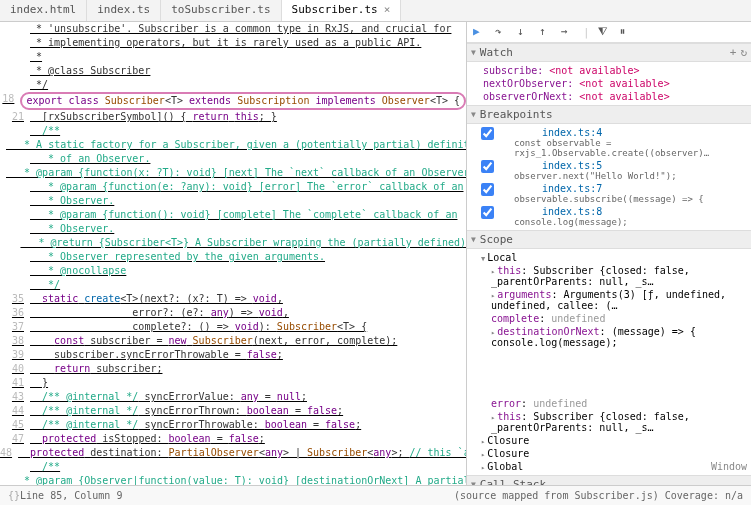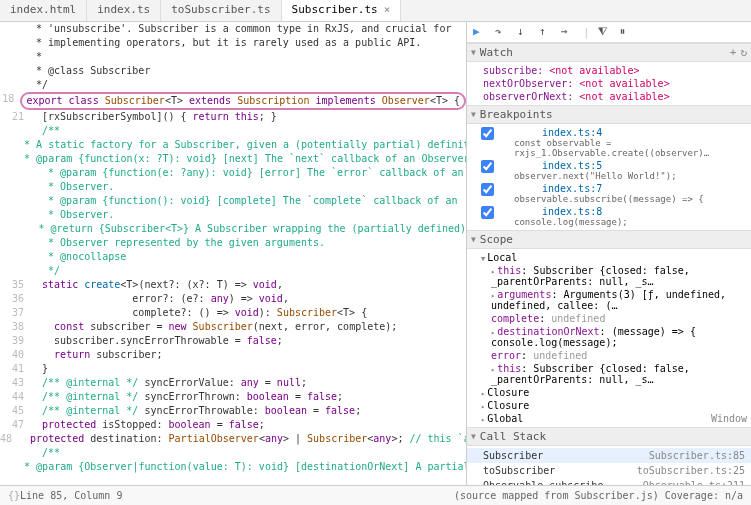--- a/index.html
+++ b/index.html
@@ -2,21 +2,21 @@
 <html><head>
 <meta charset="utf-8">
 <style>
 * { margin: 0; padding: 0; box-sizing: border-box; font-family: Consolas, Monaco, monospace; }
 body { background: #fff; width: 751px; height: 505px; overflow: hidden; display: flex; flex-direction: column; font-size: 11px; }
 .tabs { display: flex; border-bottom: 1px solid #ccc; height: 22px; background: #f3f3f3; }
 .tab { padding: 3px 10px; border-right: 1px solid #ddd; cursor: pointer; color: #555; font-size: 11px; }
 .tab.active { background: #fff; color: #000; }
 .tab .close { margin-left: 6px; color: #888; }
 .main { display: flex; flex: 1; overflow: hidden; }
-.editor { flex: 1; overflow: auto; position: relative; background: #fff; }
+.editor { flex: 1; overflow: auto; position: relative; background: #fff; text-decoration: underline; }
 .gutter-line { display: flex; line-height: 14px; white-space: pre; }
 .lineno { width: 30px; text-align: right; color: #bbb; padding-right: 6px; user-select: none; font-size: 10px; }
 .code { color: #333; font-size: 10px; }
 .kw { color: #708; }
 .com { color: #2a8; }
 .fn { color: #06a; }
 .type { color: #964B00; }
 .hl { border: 2px solid #d97cb5; border-radius: 14px; padding: 0 4px; display: inline-block; }
 .debug-panel { width: 285px; border-left: 1px solid #ccc; display: flex; flex-direction: column; overflow: auto; background: #fff; }
 .toolbar { display: flex; align-items: center; gap: 8px; padding: 3px 6px; border-bottom: 1px solid #ddd; height: 22px; }
@@ -55,20 +55,21 @@
       <div class="gutter-line"><div class="lineno"></div><div class="code"> * implementing operators, but it is rarely used as a public API.</div></div>
       <div class="gutter-line"><div class="lineno"></div><div class="code"> *</div></div>
       <div class="gutter-line"><div class="lineno"></div><div class="code"> * @class Subscriber<t></t></div></div>
       <div class="gutter-line"><div class="lineno"></div><div class="code"> */</div></div>
       <div class="gutter-line"><div class="lineno">18</div><div class="code"><span class="hl"><span class="kw">export</span> <span class="kw">class</span> <span class="type">Subscriber</span>&lt;T&gt; <span class="kw">extends</span> <span class="type">Subscription</span> <span class="kw">implements</span> <span class="type">Observer</span>&lt;T&gt; {</span></div></div>
       <div class="gutter-line"><div class="lineno"></div><div class="code"></div></div>
       <div class="gutter-line"><div class="lineno">21</div><div class="code">  [rxSubscriberSymbol]() { <span class="kw">return</span> <span class="kw">this</span>; }</div></div>
       <div class="gutter-line"><div class="lineno"></div><div class="code"></div></div>
       <div class="gutter-line"><div class="lineno"></div><div class="code">  <span class="com">/**</span></div></div>
       <div class="gutter-line"><div class="lineno"></div><div class="code"><span class="com">   * A static factory for a Subscriber, given a (potentially partial) definition</span></div></div>
+      <div class="gutter-line"><div class="lineno"></div><div class="code"><span class="com">   * of an Observer.</span></div></div>
       <div class="gutter-line"><div class="lineno"></div><div class="code"><span class="com">   * @param {function(x: ?T): void} [next] The `next` callback of an Observer.</span></div></div>
       <div class="gutter-line"><div class="lineno"></div><div class="code"><span class="com">   * @param {function(e: ?any): void} [error] The `error` callback of an</span></div></div>
       <div class="gutter-line"><div class="lineno"></div><div class="code"><span class="com">   * Observer.</span></div></div>
       <div class="gutter-line"><div class="lineno"></div><div class="code"><span class="com">   * @param {function(): void} [complete] The `complete` callback of an</span></div></div>
       <div class="gutter-line"><div class="lineno"></div><div class="code"><span class="com">   * Observer.</span></div></div>
       <div class="gutter-line"><div class="lineno"></div><div class="code"><span class="com">   * @return {Subscriber&lt;T&gt;} A Subscriber wrapping the (partially defined)</span></div></div>
       <div class="gutter-line"><div class="lineno"></div><div class="code"><span class="com">   * Observer represented by the given arguments.</span></div></div>
       <div class="gutter-line"><div class="lineno"></div><div class="code"><span class="com">   * @nocollapse</span></div></div>
       <div class="gutter-line"><div class="lineno"></div><div class="code"><span class="com">   */</span></div></div>
       <div class="gutter-line"><div class="lineno">35</div><div class="code">  <span class="kw">static</span> <span class="fn">create</span>&lt;T&gt;(next?: (x?: T) =&gt; <span class="kw">void</span>,</div></div>
@@ -142,21 +143,21 @@
     <div class="section-hdr">
       <span class="tri">▼</span>
       <span>Scope</span>
     </div>
     <div class="section-body" id="scope-body">
         <div class="scope-row"><span class="tri">▼</span>Local</div>
         <div class="scope-row" style="padding-left: 24px;"><span class="tri">▸</span><span class="prop">this</span>: <span style="">Subscriber {closed: false, _parentOrParents: null, _s…</span></div>
         <div class="scope-row" style="padding-left: 24px;"><span class="tri">▸</span><span class="prop">arguments</span>: <span style="">Arguments(3) [ƒ, undefined, undefined, callee: (…</span></div>
         <div class="scope-row" style="padding-left: 24px;"><span class="prop">complete</span>: <span style="color:#999">undefined</span></div>
         <div class="scope-row" style="padding-left: 24px;"><span class="tri">▸</span><span class="prop">destinationOrNext</span>: <span style="">(message) =&gt; { console.log(message);</span></div>
-        <div class="scope-row" style="padding-left: 24px;"><span class="prop">error</span>: <span style="color:#999">undefined</span></div>
+        <div class="scope-row" style="padding-left: 24px; margin-top: 48px;"><span class="prop">error</span>: <span style="color:#999">undefined</span></div>
         <div class="scope-row" style="padding-left: 24px;"><span class="tri">▸</span><span class="prop">this</span>: <span style="">Subscriber {closed: false, _parentOrParents: null, _s…</span></div>
         <div class="scope-row"><span class="tri">▸</span>Closure</div>
         <div class="scope-row"><span class="tri">▸</span>Closure</div>
         <div class="scope-row"><span class="tri">▸</span>Global<span style="float:right;color:#888">Window</span></div>
       </div>
 
     <div class="section-hdr">
       <span class="tri">▼</span>
       <span>Call Stack</span>
     </div>

